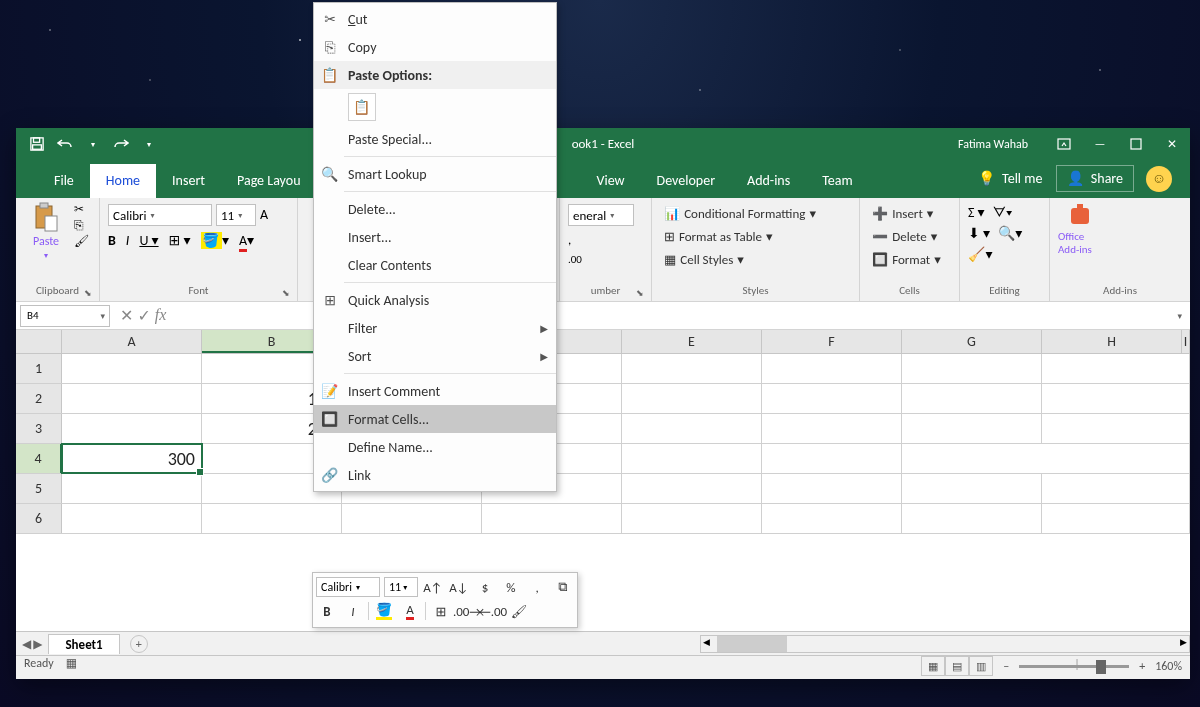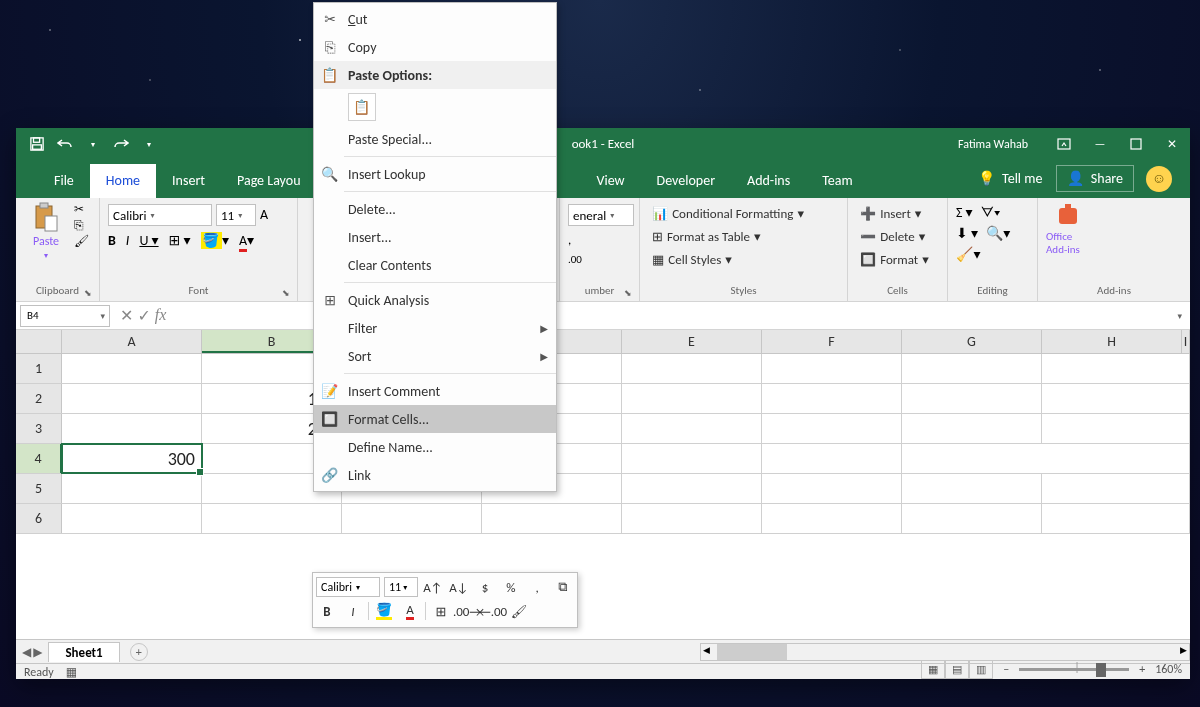--- a/index.html
+++ b/index.html
@@ -54,21 +54,21 @@
 .cell.active { outline: 2px solid #217346; outline-offset: -1px; position: relative; }
 .cell.active::after { content: ''; position: absolute; right: -3px; bottom: -3px; width: 6px; height: 6px; background: #217346; border: 1px solid #fff; }
 
 .sheet-tabs { height: 24px; border-top: 1px solid #c6c6c6; background: #f1f1f1; display: flex; align-items: center; font-size: 12px; }
 .sheet-nav { display: flex; gap: 2px; padding: 0 6px; color: #666; }
 .sheet-tab { background: #fff; border: 1px solid #c6c6c6; border-bottom: none; padding: 2px 16px; font-size: 13px; font-weight: bold; }
 .add-sheet { width: 18px; height: 18px; border: 1px solid #c6c6c6; border-radius: 50%; display: flex; align-items: center; justify-content: center; margin-left: 10px; font-size: 12px; color: #666; }
 .hscroll { margin-left: auto; width: 490px; height: 18px; background: #f1f1f1; border: 1px solid #c6c6c6; position: relative; }
 .hscroll-thumb { position: absolute; left: 16px; top: 0; bottom: 0; width: 70px; background: #cdcdcd; }
 
-.status-bar { height: 16px; background: #f1f1f1; border-top: 1px solid #c6c6c6; display: flex; align-items: flex-end; font-size: 12px; color: #555; padding: 0 8px; }
+.status-bar { height: 24px; background: #f1f1f1; border-top: 1px solid #c6c6c6; display: flex; align-items: flex-start; font-size: 12px; color: #555; padding: 0 8px; }
 .status-right { margin-left: auto; display: flex; align-items: center; gap: 10px; }
 .view-btns { display: flex; gap: 0; }
 .view-btn { width: 24px; height: 20px; border: 1px solid #c6c6c6; display: flex; align-items: center; justify-content: center; font-size: 11px; }
 .zoom-slider { width: 110px; height: 3px; background: #999; position: relative; }
 .zoom-slider::before { content: '|'; position: absolute; left: 50%; top: -8px; color: #999; }
 .zoom-thumb { position: absolute; top: -5px; left: 70%; width: 10px; height: 14px; background: #666; }
 
 
 .context-menu { position: absolute; left: 313px; top: 2px; width: 244px; background: #fdfdfd; border: 1px solid #bfbfbf; box-shadow: 2px 3px 6px rgba(0,0,0,0.25); font-size: 14px; color: #333; padding: 2px 0; z-index: 50; }
 .ctx-item { display: flex; align-items: center; height: 28px; padding: 0 8px 0 6px; gap: 8px; }
@@ -208,21 +208,21 @@
       </div>
       <div class="group-label">Font</div>
       <div class="dialog-launcher">⬊</div>
     </div>
 
     <div class="group" style="width:262px;background:#f1f1f1;">
       <div class="group-body"></div>
       <div class="group-label"></div>
     </div>
 
-    <div class="group" style="width:80px">
+    <div class="group" style="width:92px">
       <div class="group-body" style="flex-direction:column;gap:6px;padding-top:2px;">
         <div class="combo" style="width:66px">
             <span>eneral</span>
             <span class="arrow">▾</span>
           </div>
         <div style="display:flex;gap:8px;font-size:13px">
             <span>,</span>
           </div>
         <div style="display:flex;gap:8px;font-size:11px">
             <span>.00</span>
@@ -430,21 +430,21 @@
   <div class="paste-opts">
     <div class="paste-btn">📋</div>
   </div>
   <div class="ctx-item">
       <span class="ctx-icon"></span>
       <span>Paste Special...</span>
     </div>
   <div class="ctx-sep"></div>
   <div class="ctx-item">
       <span class="ctx-icon">🔍</span>
-      <span>Insert Lookup</span>
+      <span>Smart Lookup</span>
     </div>
   <div class="ctx-sep"></div>
   <div class="ctx-item">
       <span class="ctx-icon"></span>
       <span>Delete...</span>
     </div>
   <div class="ctx-item">
       <span class="ctx-icon"></span>
       <span>Insert...</span>
     </div>

